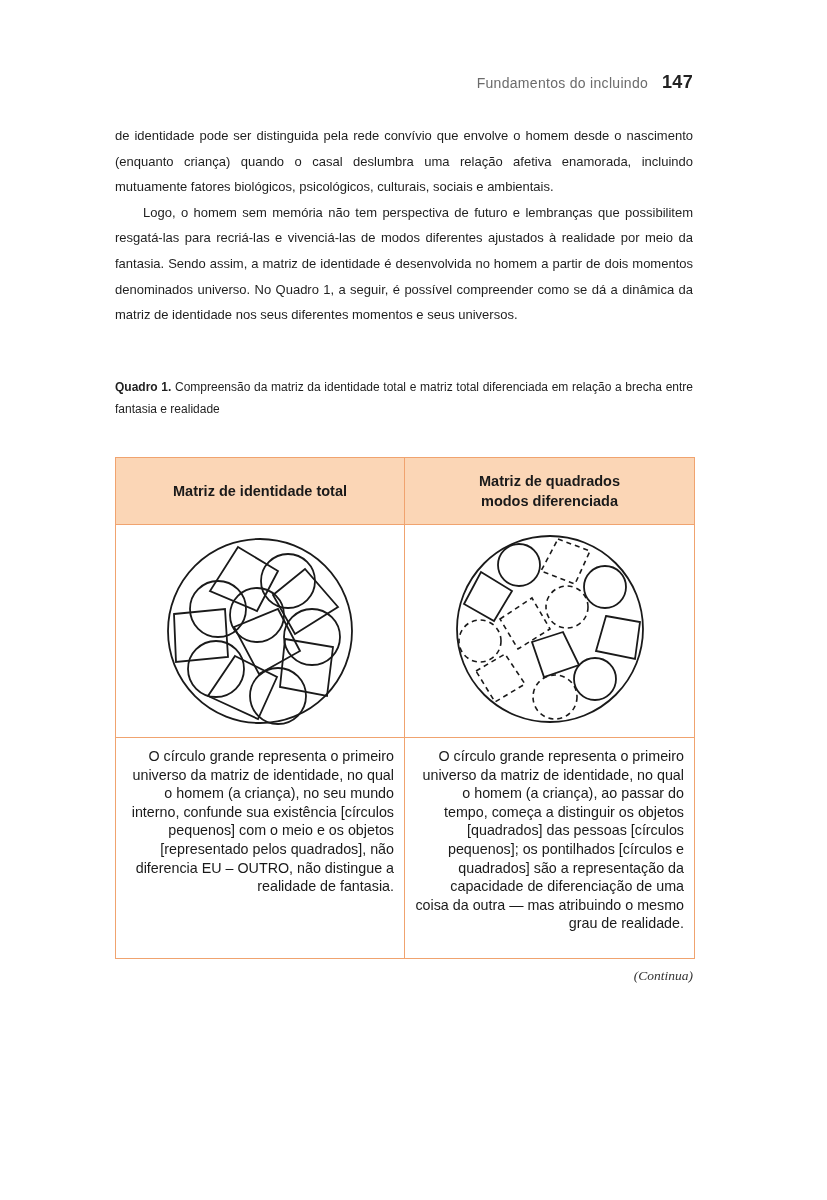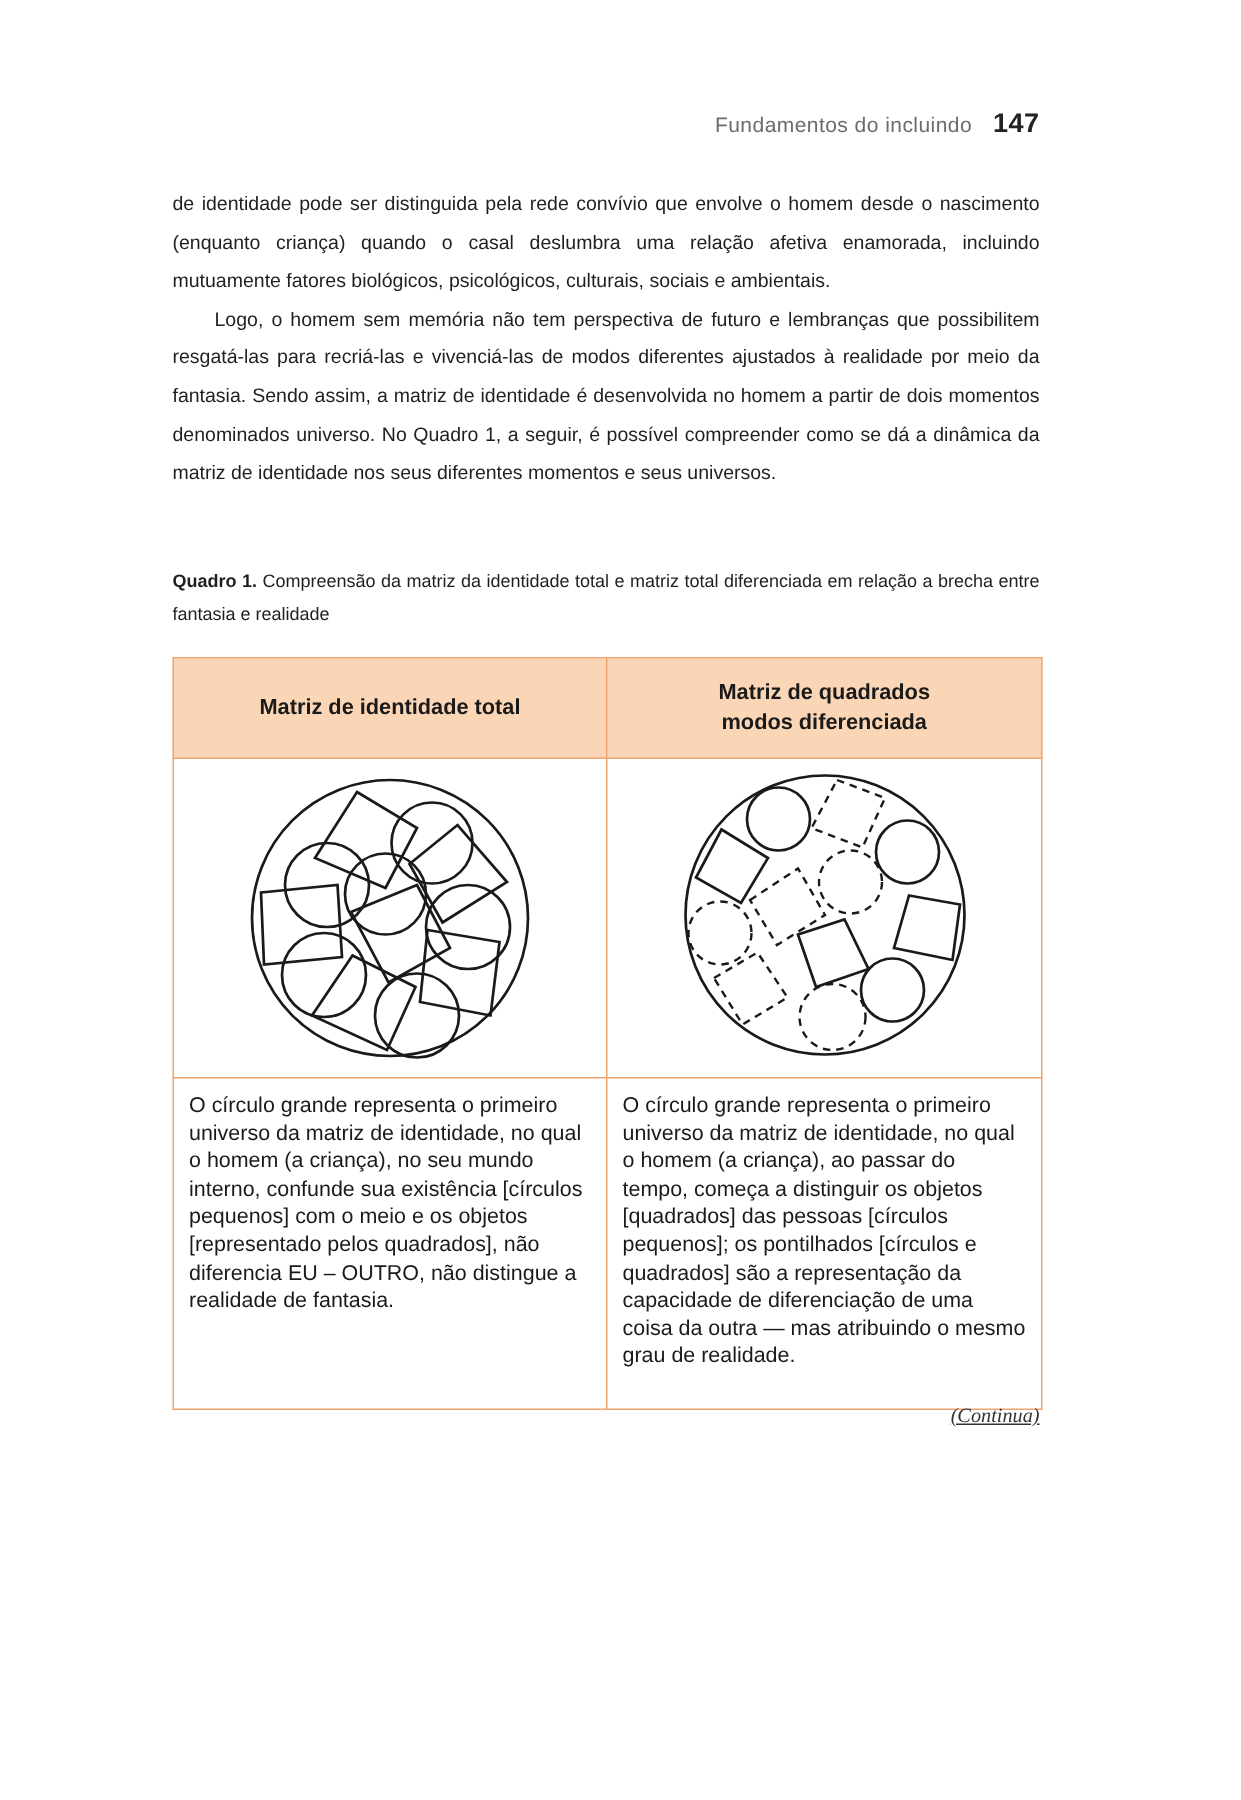--- a/index.html
+++ b/index.html
@@ -11,32 +11,32 @@
   .body-text { position: absolute; left: 115px; width: 578px; top: 123px;
                font-family: "Liberation Sans", sans-serif; font-size: 13px; line-height: 25.6px;
                text-align: justify; color: #1f1f1f; }
   .body-text p { margin: 0; }
   .body-text p.indent { text-indent: 28px; }
   .body-text b { font-weight: normal; }
   .caption { position: absolute; left: 115px; width: 578px; top: 376px;
              font-family: "Liberation Sans", sans-serif; font-size: 12px; line-height: 22px;
              text-align: justify; color: #1f1f1f; }
   .caption b { font-weight: bold; }
-  table.quadro { position: absolute; left: 115px; top: 438px; width: 579px;
+  table.quadro { position: absolute; left: 115px; top: 457px; width: 579px;
                  border-collapse: collapse; table-layout: fixed; }
   table.quadro td, table.quadro th { border: 1.5px solid #f0a36f; }
   table.quadro th { background: #fbd6b6; height: 66px; font-family: "Liberation Sans", sans-serif;
                     font-weight: bold; font-size: 14.5px; line-height: 20px; color: #1a1a1a;
                     text-align: center; vertical-align: middle; padding: 0 10px; }
   table.quadro td.fig { height: 212px; text-align: center; vertical-align: middle; padding: 0; }
   table.quadro td.desc { vertical-align: top; padding: 9px 10px 6px 10px;
                          font-family: "Liberation Sans", sans-serif; font-size: 14.3px;
-                         line-height: 18.6px; color: #1a1a1a; height: 205px; }
-  .continua { position: absolute; top: 936px; right: 134px; font-family: "Liberation Serif", serif;
-              font-style: italic; font-size: 13.5px; color: #333; text-decoration: underline; }
+                         line-height: 18.6px; color: #1a1a1a; height: 205px; text-align: right; }
+  .continua { position: absolute; top: 968px; right: 134px; font-family: "Liberation Serif", serif;
+              font-style: italic; font-size: 13.5px; color: #333; }
   svg .s { fill: none; stroke: #1a1a1a; stroke-width: 1.8; }
   svg .d { fill: none; stroke: #1a1a1a; stroke-width: 1.6; stroke-dasharray: 5 4; }
 </style>
 </head>
 <body>
 
 <div class="running-head">
   <span>Fundamentos do incluindo</span><span class="page-num">147</span>
 </div>
 

